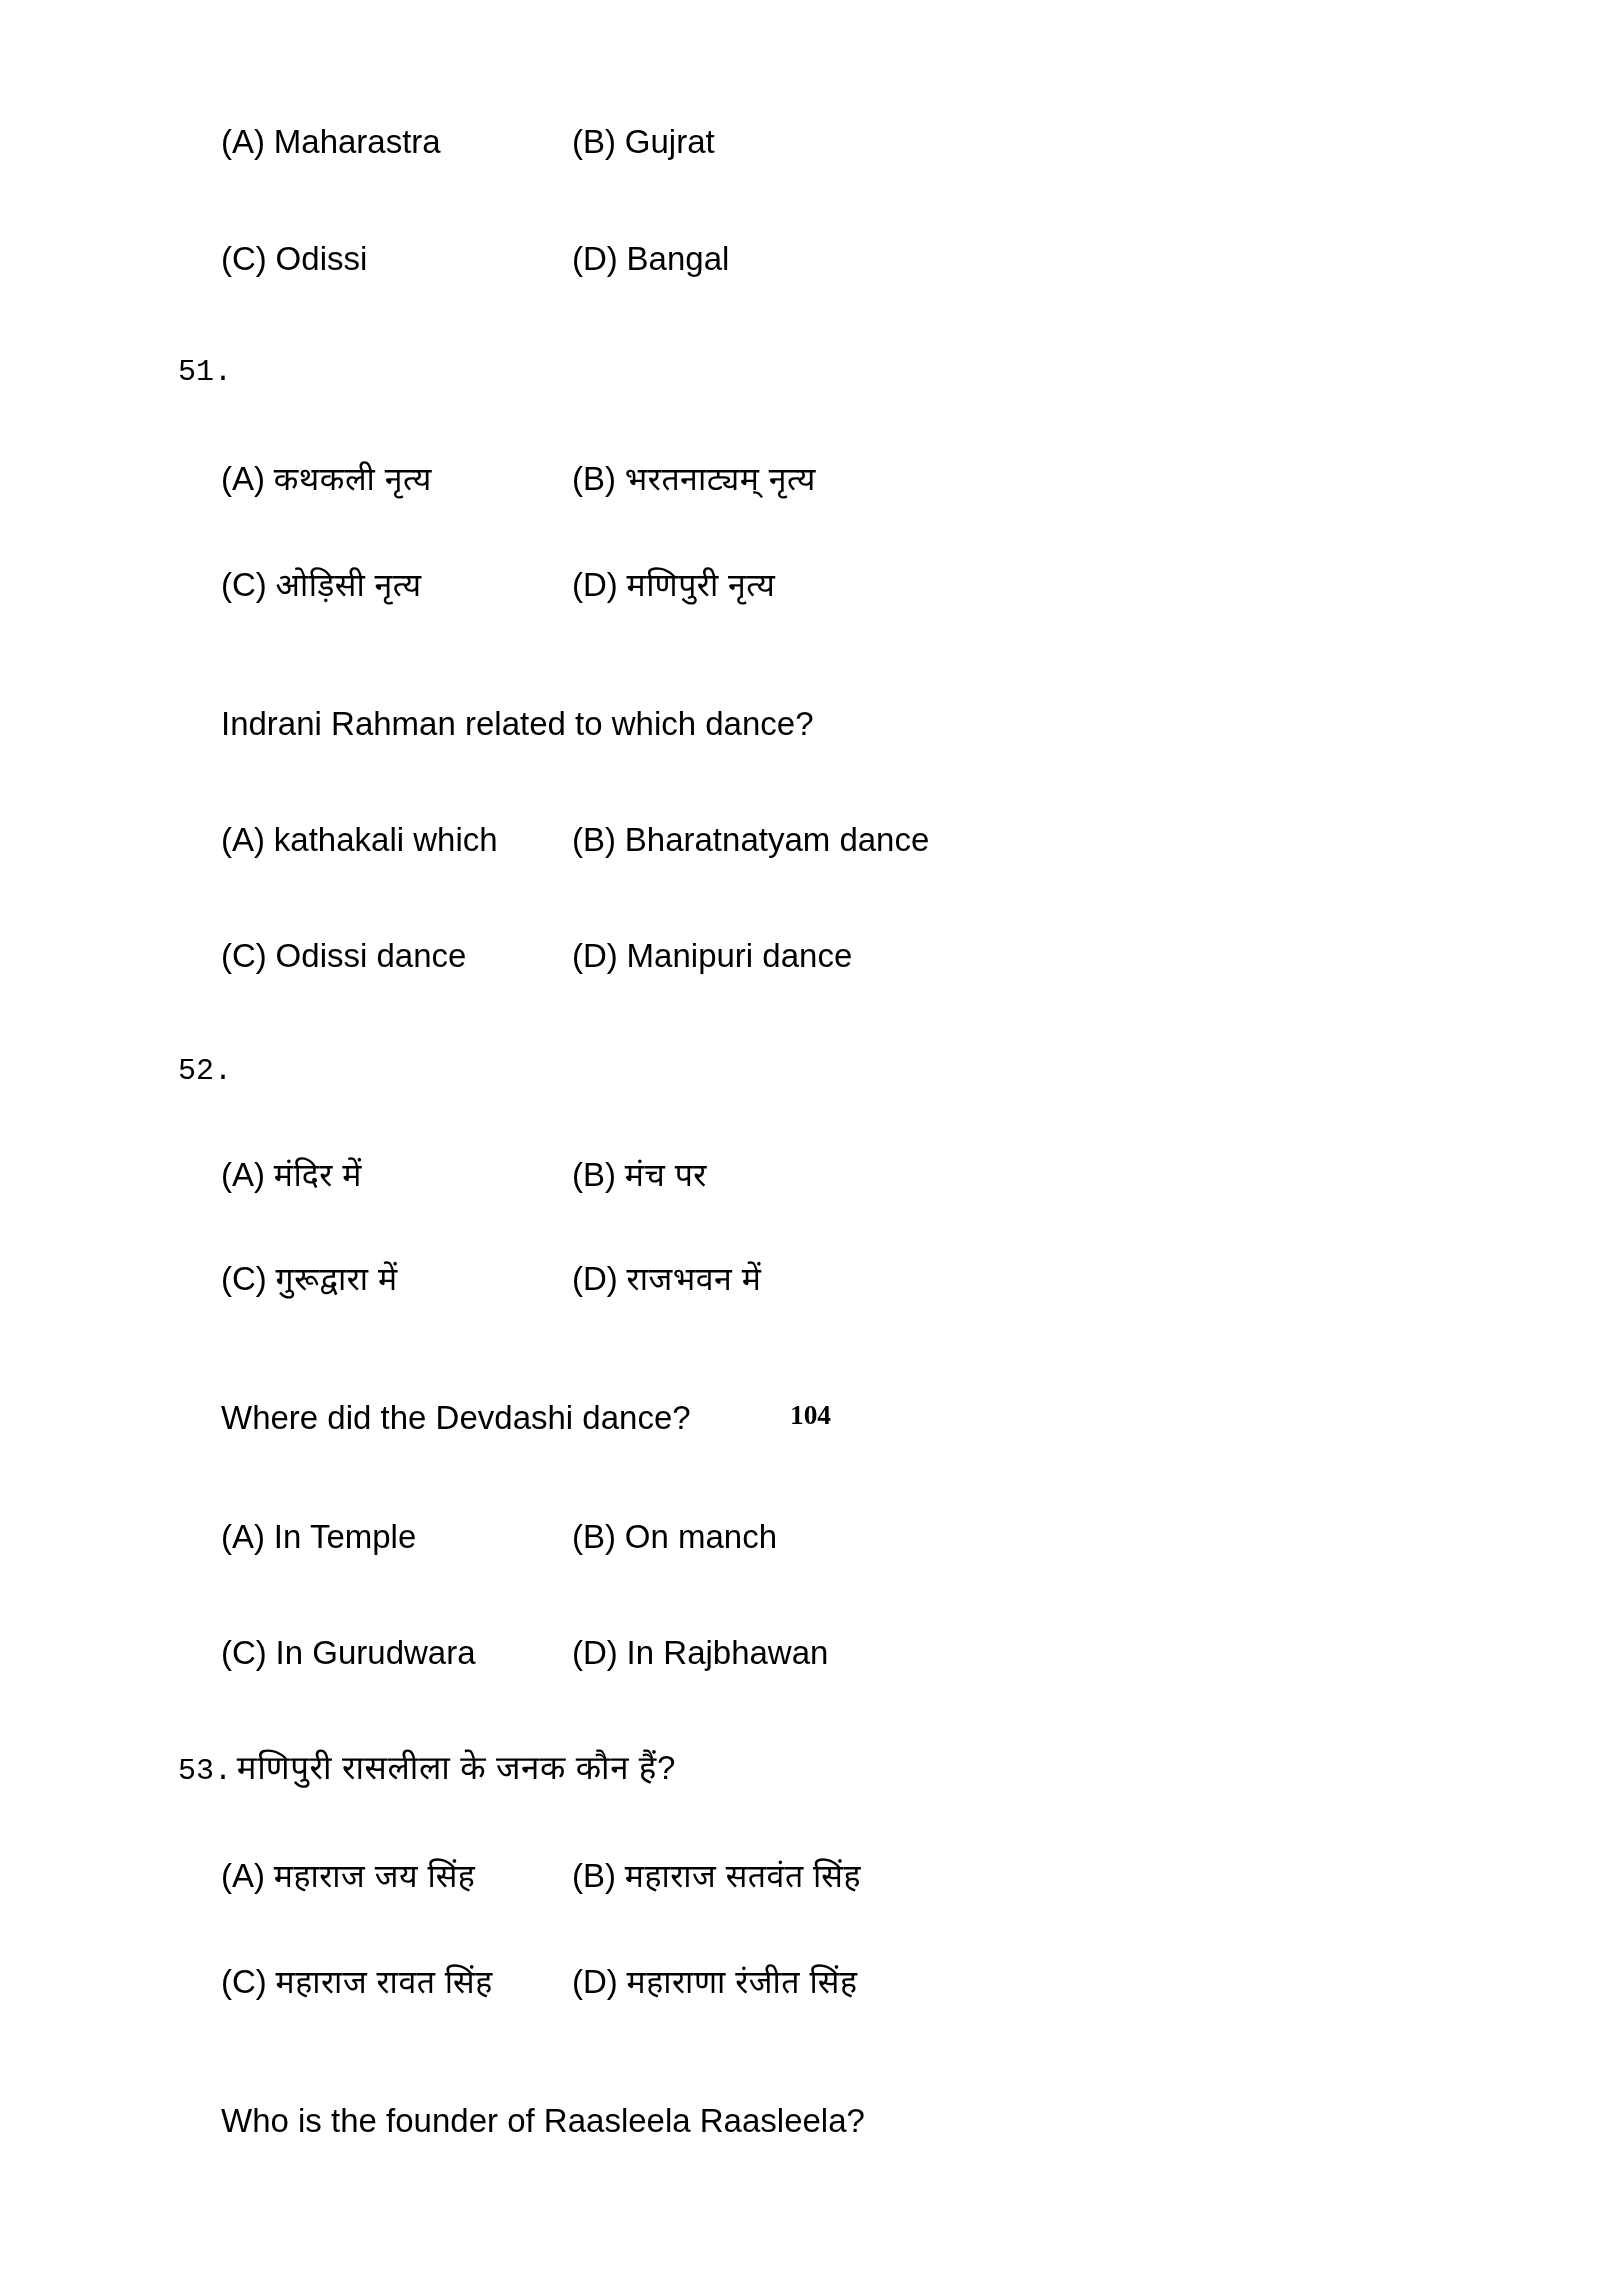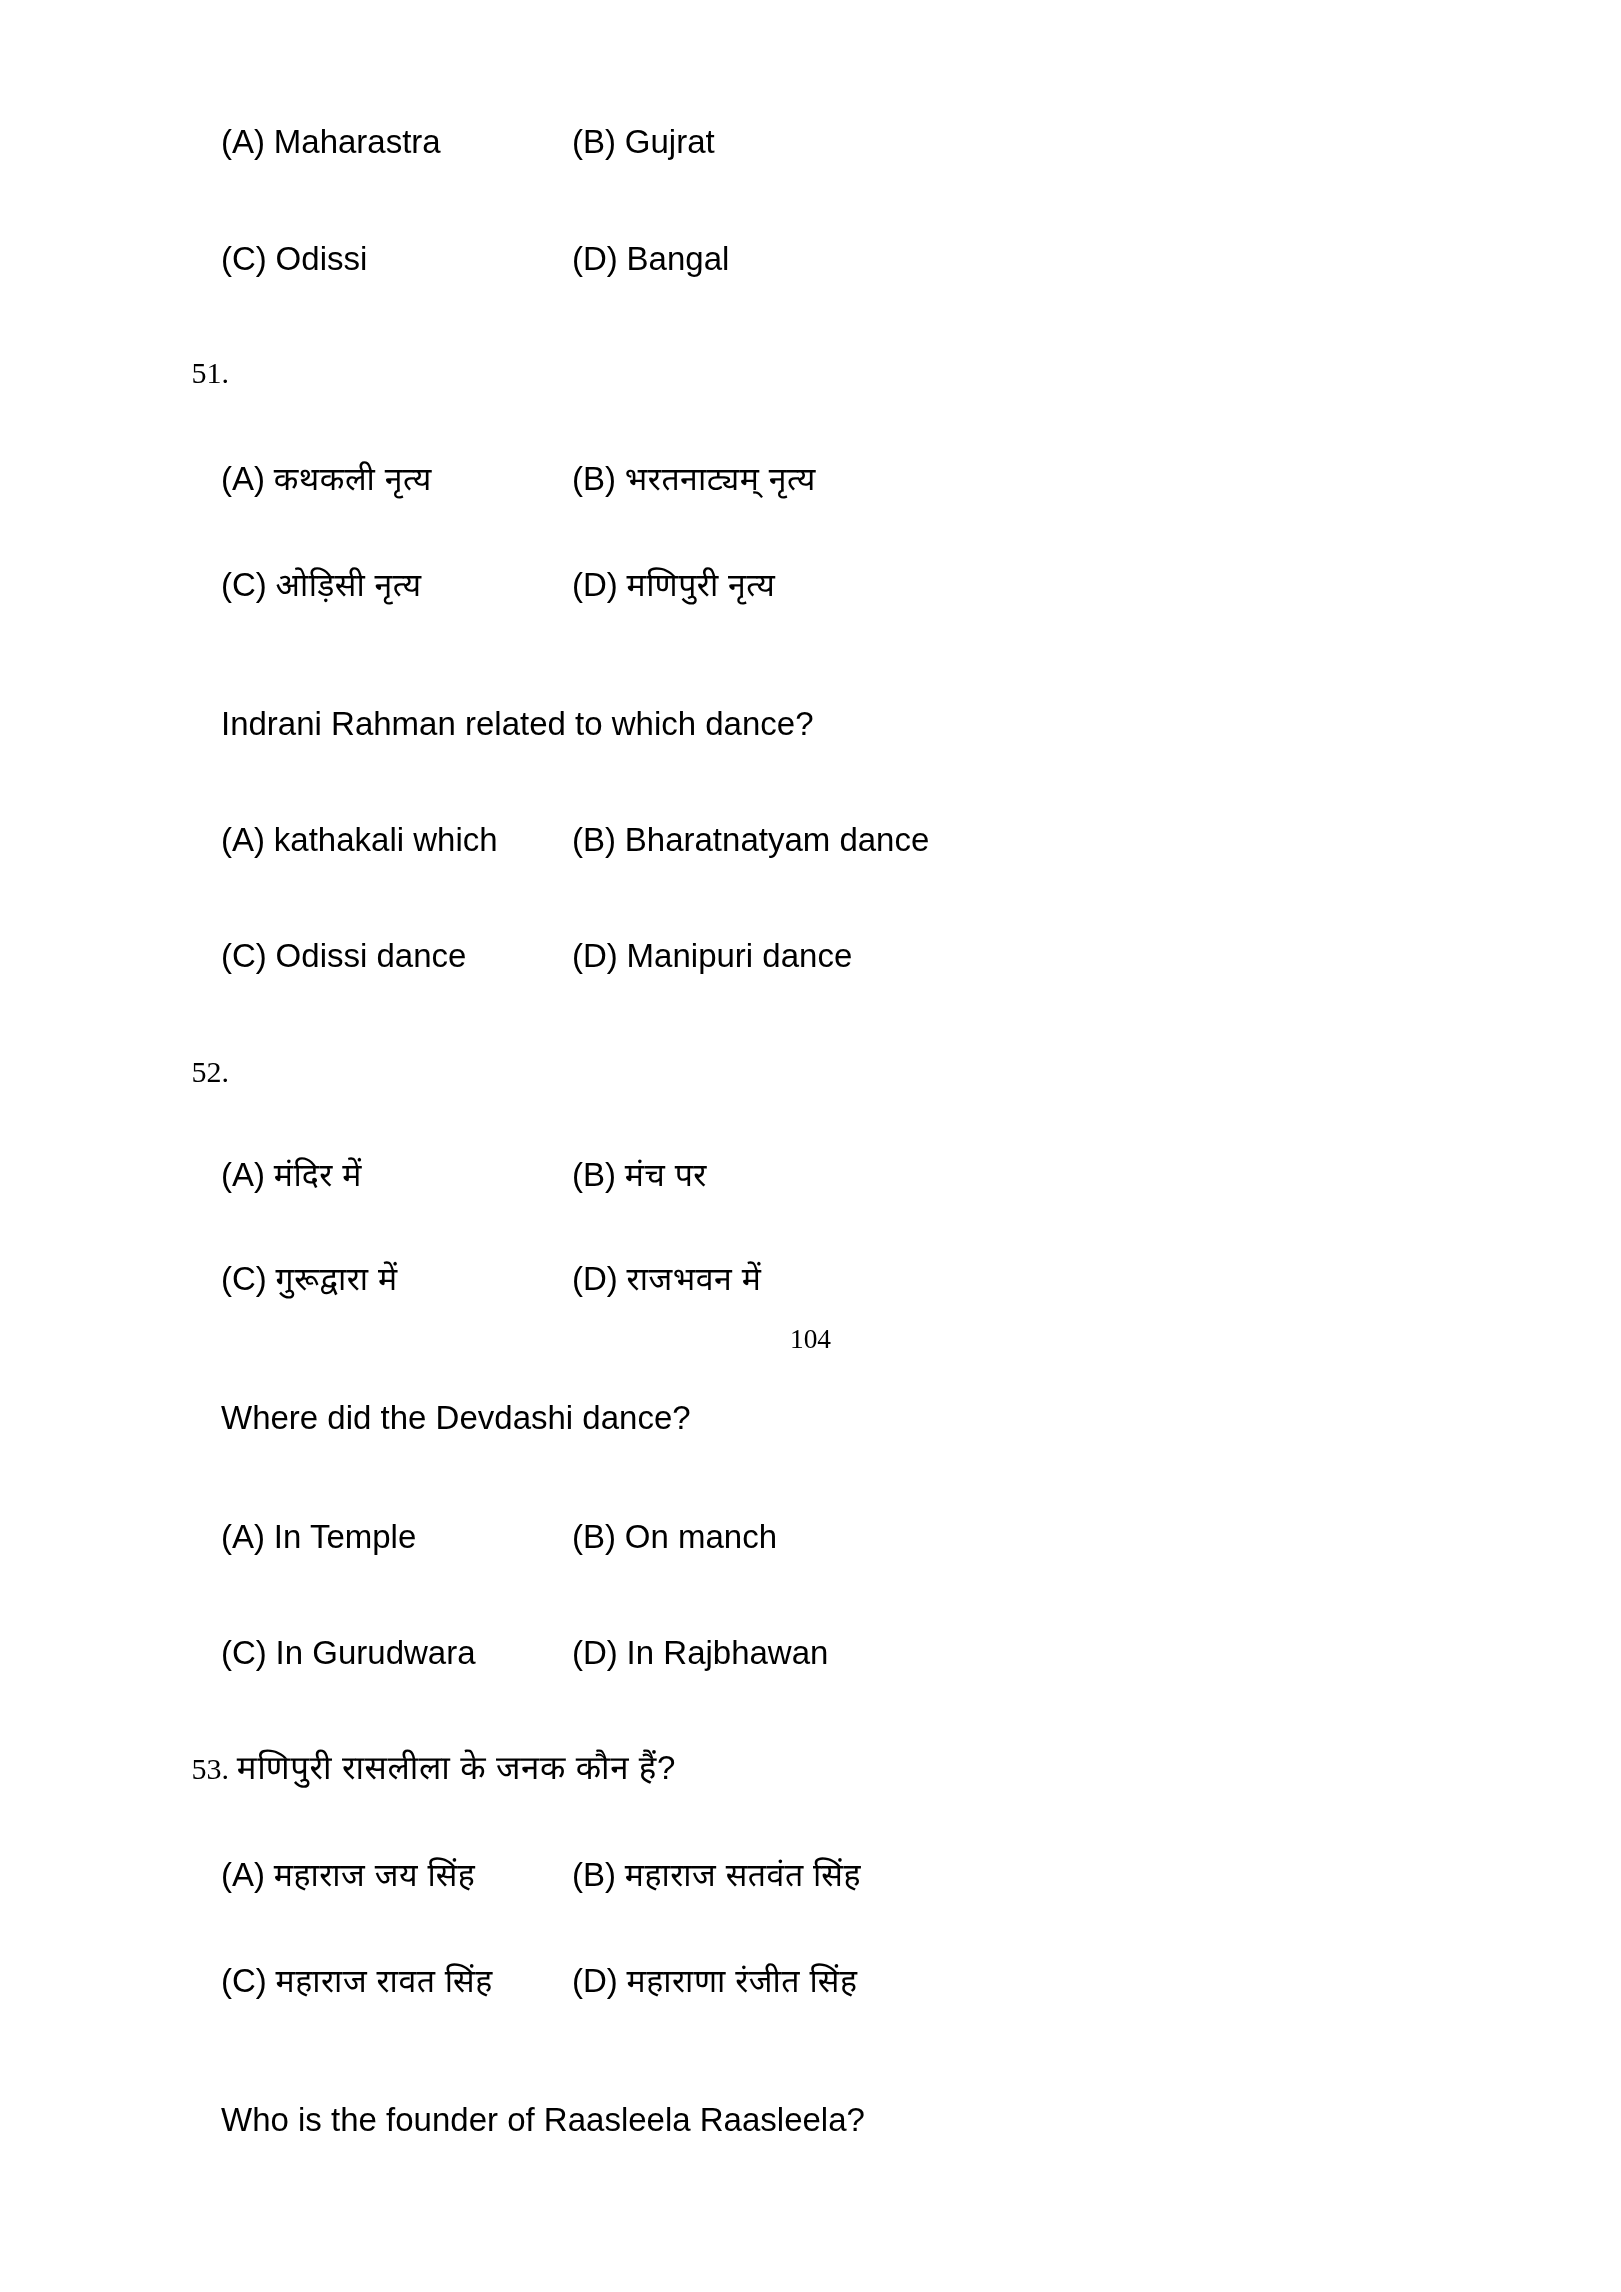--- a/index.html
+++ b/index.html
@@ -36,21 +36,21 @@
     font-size: 32px;
     line-height: 1.3;
     display: flex;
     align-items: baseline;
   }
 
   .q-num {
     width: 51px;
     text-align: right;
     flex: none;
-    font-family: Liberation Serif, serif;
+    font-family: Liberation Mono, monospace;
     font-size: 30px;
   }
 
   .q-text-hi {
     font-family: "Liberation Sans", sans-serif;
     font-size: 33px;
     letter-spacing: 0.6px;
     padding-left: 7.8px;
     white-space: nowrap;
   }
@@ -120,21 +120,21 @@
   .q52-cd       { left: 221px; top: 818px; }
   .q52-en       { left: 221px; top: 880px; }
   .q52-en-ab    { left: 221px; top: 958px; }
   .q52-en-cd    { left: 221px; top: 1036px; }
 
   .q53          { left: 178px; top: 1111px; }
   .q53-ab       { left: 221px; top: 1173px; }
   .q53-cd       { left: 221px; top: 1236px; }
   .q53-en       { left: 221px; top: 1298px; }
 
-  .p-pagenum    { top: 1324px; }
+  .p-pagenum    { top: 1400px; font-weight: bold; }
 </style>
 </head>
 <body>
 
 <div class="page">
   <div class="content">
 
     <div class="opt-row p-optA-top">
       <div class="opt opt-col-a">
         <span class="opt-label">(A)</span>

